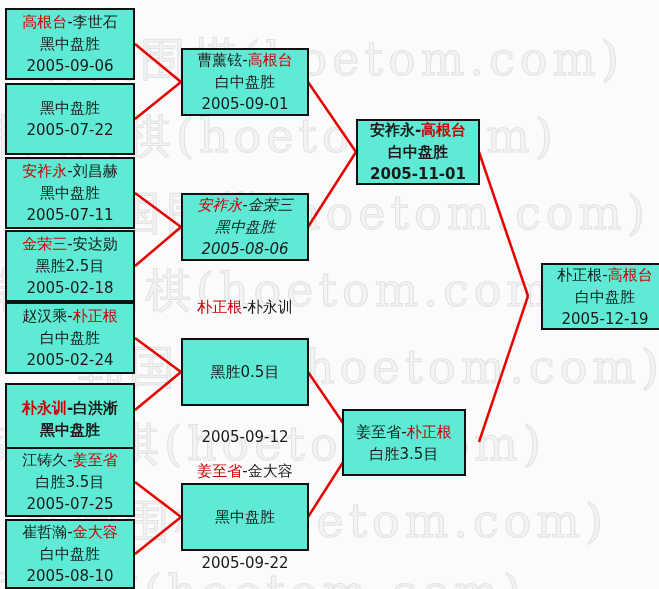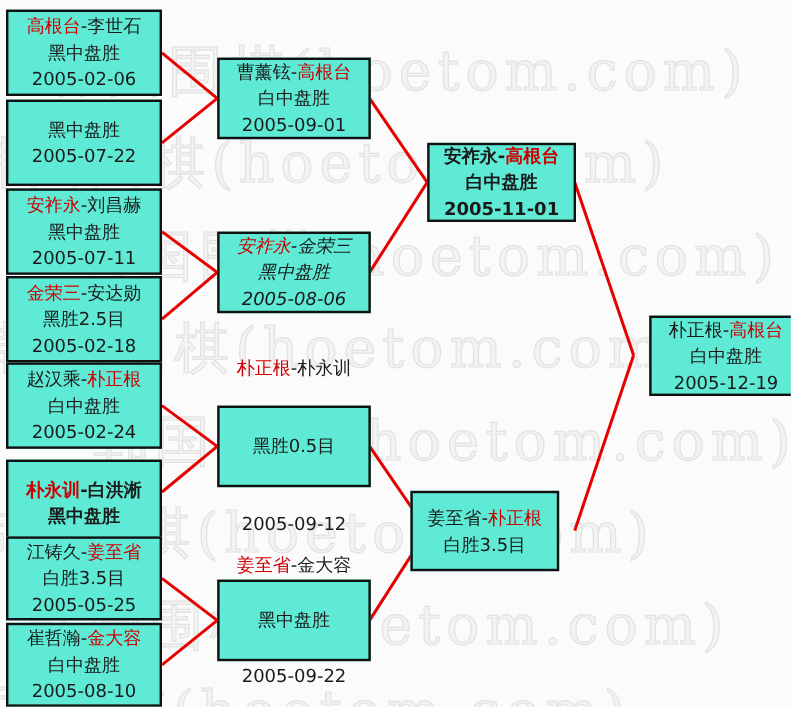--- a/index.html
+++ b/index.html
@@ -78,21 +78,21 @@
   <line class="wire" x1="308" y1="227" x2="356" y2="152"></line>
   <line class="wire" x1="308" y1="372" x2="356" y2="442"></line>
   <line class="wire" x1="308" y1="517" x2="356" y2="442"></line>
   <line class="wire" x1="479" y1="152" x2="528" y2="296"></line>
   <line class="wire" x1="479" y1="442" x2="528" y2="296"></line>
 </svg>
 
 <div class="match" style="left:5px;top:8px;width:126px;height:68px;">
   <div class="row names"><span class="p pl win">高根台</span><span class="dash">-</span><span class="p pr">李世石</span></div>
   <div class="row result">黑中盘胜</div>
-  <div class="row date">2005-02-06</div>
+  <div class="row date">2005-09-06</div>
 </div>
 <div class="match" style="left:5px;top:83px;width:126px;height:68px;">
   <div class="row result">黑中盘胜</div>
   <div class="row date">2005-07-22</div>
 </div>
 <div class="match" style="left:5px;top:157px;width:126px;height:68px;">
   <div class="row names"><span class="p pl win">安祚永</span><span class="dash">-</span><span class="p pr">刘昌赫</span></div>
   <div class="row result">黑中盘胜</div>
   <div class="row date">2005-07-11</div>
 </div>
@@ -106,21 +106,21 @@
   <div class="row result">白中盘胜</div>
   <div class="row date">2005-02-24</div>
 </div>
 <div class="match" style="left:5px;top:383px;width:126px;height:68px;font-weight:bold;">
   <div class="row names"><span class="p pl win">朴永训</span><span class="dash">-</span><span class="p pr">白洪淅</span></div>
   <div class="row result">黑中盘胜</div>
 </div>
 <div class="match" style="left:5px;top:447px;width:126px;height:66px;">
   <div class="row names"><span class="p pl">江铸久</span><span class="dash">-</span><span class="p pr win">姜至省</span></div>
   <div class="row result">白胜3.5目</div>
-  <div class="row date">2005-05-25</div>
+  <div class="row date">2005-07-25</div>
 </div>
 <div class="match" style="left:5px;top:519px;width:126px;height:66px;">
   <div class="row names"><span class="p pl">崔哲瀚</span><span class="dash">-</span><span class="p pr win">金大容</span></div>
   <div class="row result">白中盘胜</div>
   <div class="row date">2005-08-10</div>
 </div>
 
 <div class="match" style="left:181px;top:48px;width:124px;height:64px;">
   <div class="row names"><span class="p pl">曹薰铉</span><span class="dash">-</span><span class="p pr win">高根台</span></div>
   <div class="row result">白中盘胜</div>

